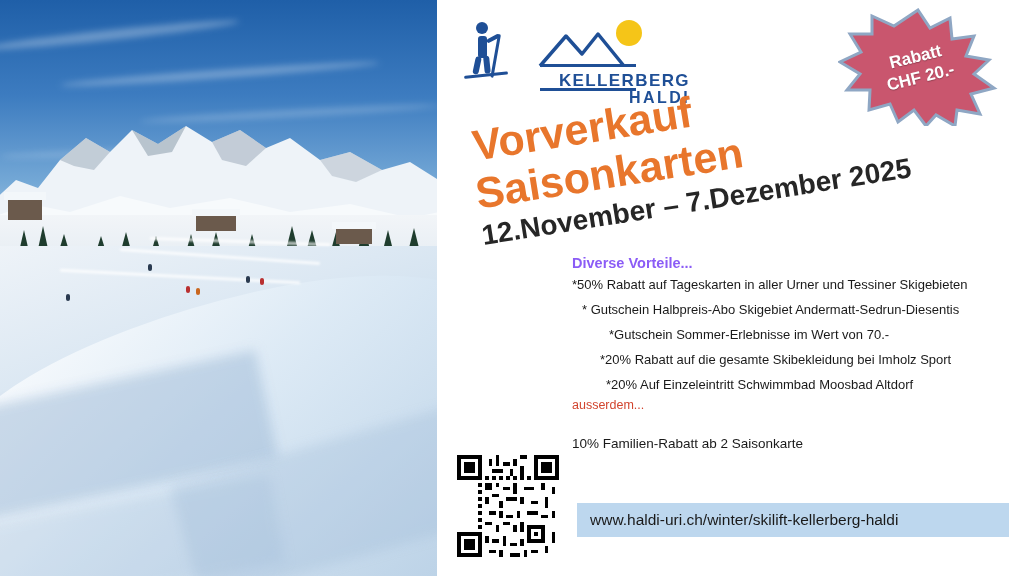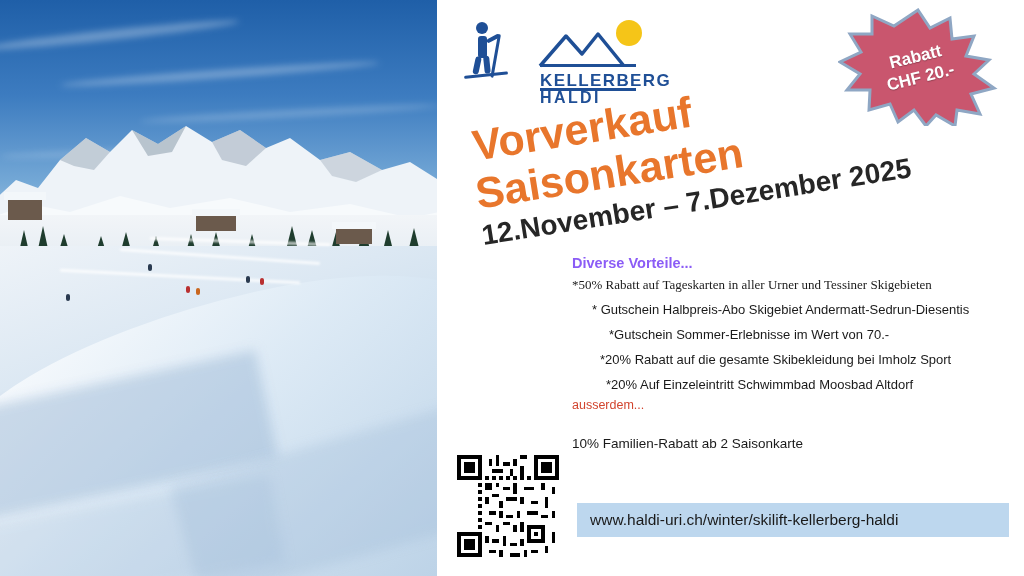--- a/index.html
+++ b/index.html
@@ -110,21 +110,21 @@
     width: 250px; height: 90px;
   }
   .logo-text {
     position: absolute;
     left: 78px; top: 58px;
     color: #1f4f96;
     font-weight: bold;
     font-size: 17px;
     letter-spacing: 1.4px;
     line-height: 17px;
-    text-align: left;
+    text-align: right;
     width: 150px;
   }
   .logo-text .second {
     display: block;
     font-size: 16px;
     letter-spacing: 2.4px;
   }
 
   
   .badge {
@@ -176,22 +176,22 @@
     font-size: 14.5px;
     font-weight: bold;
     margin: 0 0 6px 0;
   }
   .benefit {
     font-size: 13px;
     color: #1a1a1a;
     margin-bottom: 10px;
     line-height: 15px;
   }
-  .b0 { margin-left: 0px; font-family: Liberation Serif, serif; }
-  .b1 { margin-left: 20px; }
+  .b0 { margin-left: 0px; }
+  .b1 { margin-left: 10px; }
   .b2 { margin-left: 37px; }
   .b3 { margin-left: 28px; }
   .b4 { margin-left: 34px; }
   .ausserdem {
     color: #d2452f;
     font-size: 12.5px;
     margin: -4px 0 0 0;
   }
   .family {
     position: absolute;

